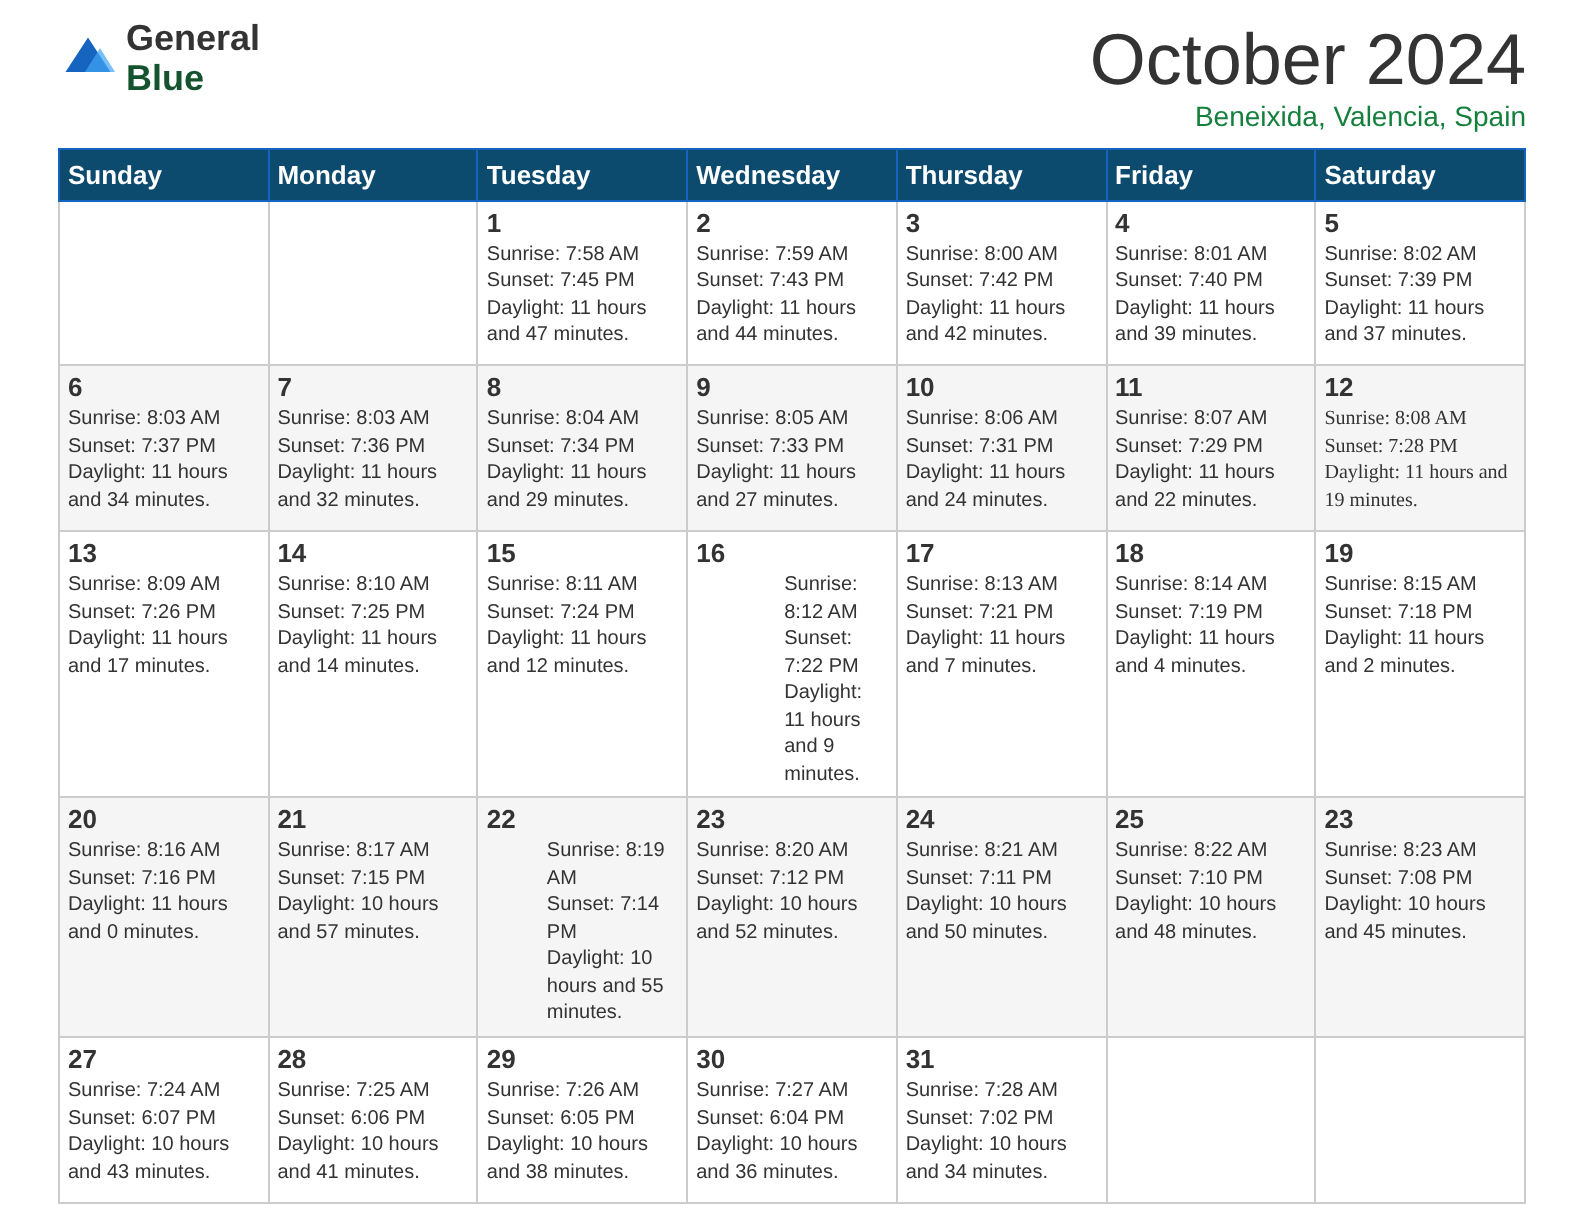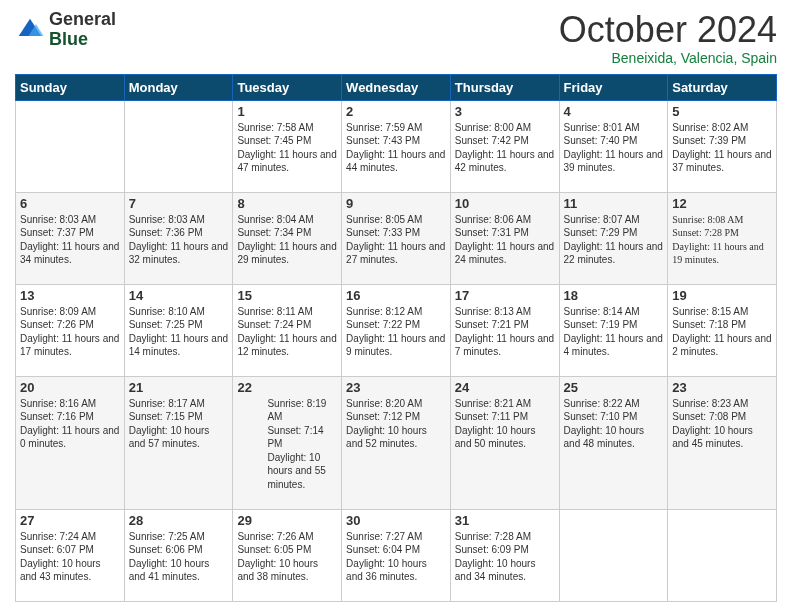--- a/index.html
+++ b/index.html
@@ -6,21 +6,21 @@
     body {
       font-family: Arial, sans-serif;
       background: #fff;
       width: 792px;
       height: 612px;
       overflow: hidden;
     }
     .page {
       width: 792px;
       height: 612px;
-      padding: 10px 15px;
+      padding: 10px 29px;
       display: flex;
       flex-direction: column;
     }
     .header {
       display: flex;
       justify-content: space-between;
       align-items: flex-start;
       margin-bottom: 8px;
     }
     .logo {
@@ -222,21 +222,21 @@
 Daylight: 11 hours and 14 minutes.</div>
           </td>
           <td>
             <span class="day-number">15</span>
             <div class="cell-content" style="white-space: pre-line;">Sunrise: 8:11 AM
 Sunset: 7:24 PM
 Daylight: 11 hours and 12 minutes.</div>
           </td>
           <td>
             <span class="day-number">16</span>
-            <div class="cell-content" style="white-space: pre-line;">Sunrise: 8:12 AM
+            <div class="cell-content" style="white-space: pre-line; margin-left: 44px;">Sunrise: 8:12 AM
 Sunset: 7:22 PM
 Daylight: 11 hours and 9 minutes.</div>
           </td>
           <td>
             <span class="day-number">17</span>
             <div class="cell-content" style="white-space: pre-line;">Sunrise: 8:13 AM
 Sunset: 7:21 PM
 Daylight: 11 hours and 7 minutes.</div>
           </td>
           <td>
@@ -317,21 +317,21 @@
           </td>
           <td>
             <span class="day-number">30</span>
             <div class="cell-content" style="white-space: pre-line;">Sunrise: 7:27 AM
 Sunset: 6:04 PM
 Daylight: 10 hours and 36 minutes.</div>
           </td>
           <td>
             <span class="day-number">31</span>
             <div class="cell-content" style="white-space: pre-line;">Sunrise: 7:28 AM
-Sunset: 6:09 PM
+Sunset: 7:02 PM
 Daylight: 10 hours and 34 minutes.</div>
           </td>
           <td class="empty-cell"></td>
           <td class="empty-cell"></td>
         </tr>
       </tbody>
   </table>
 </div>
 
 </body></html>

